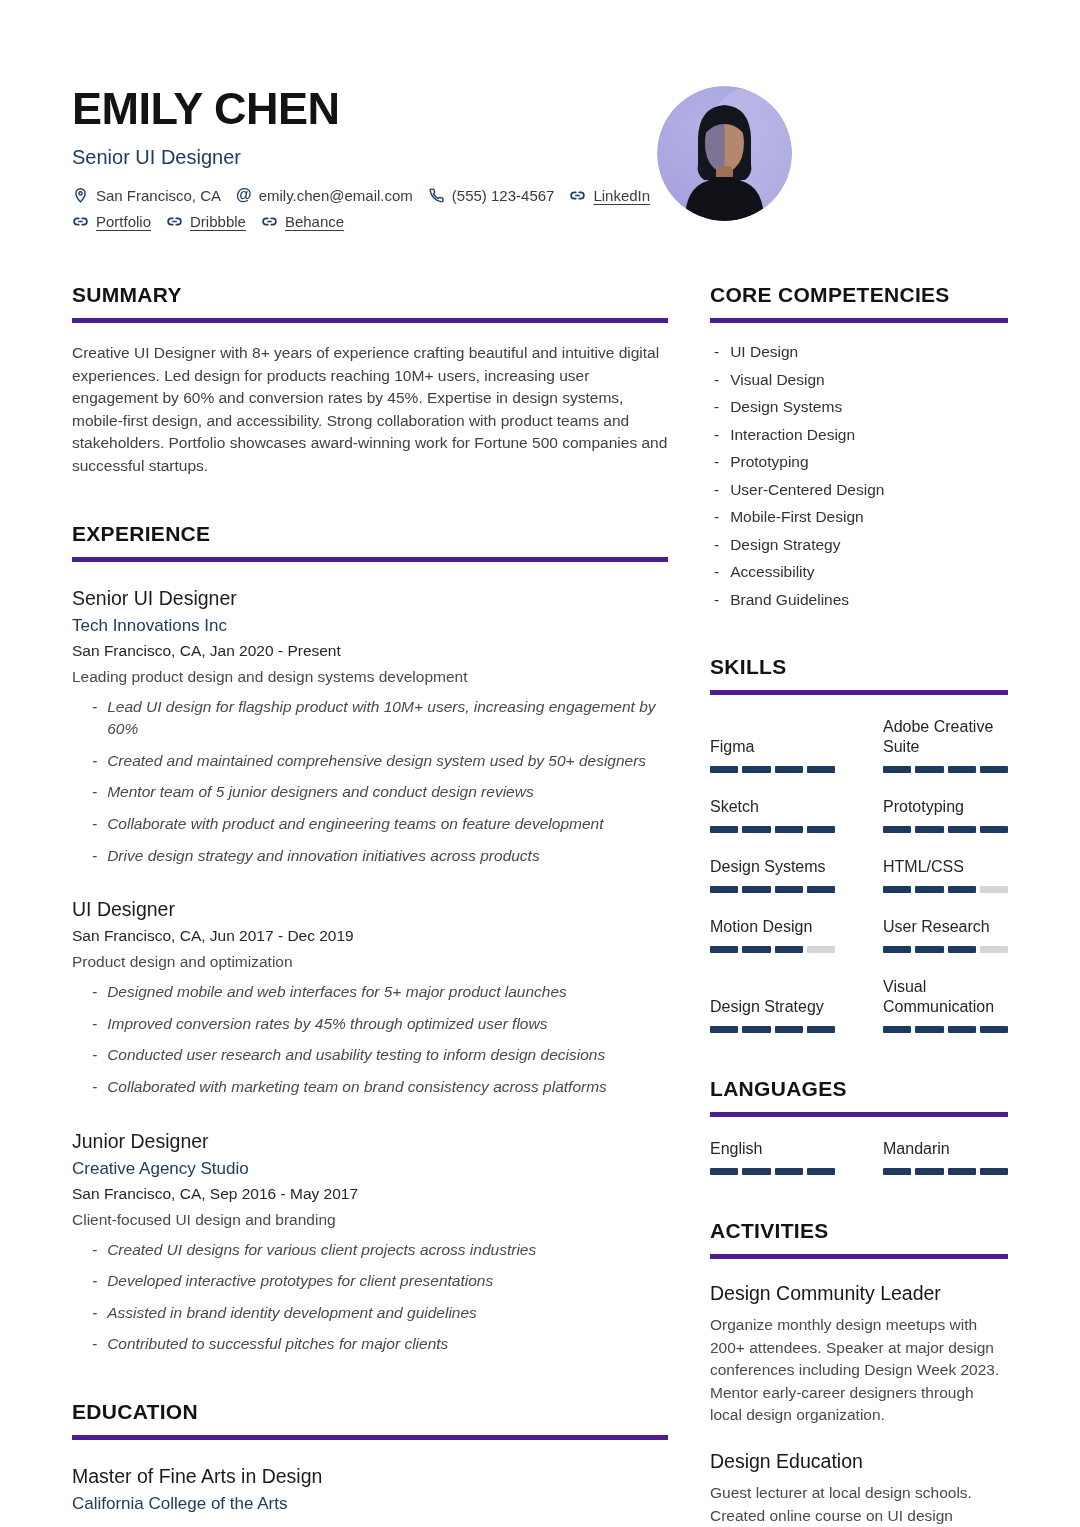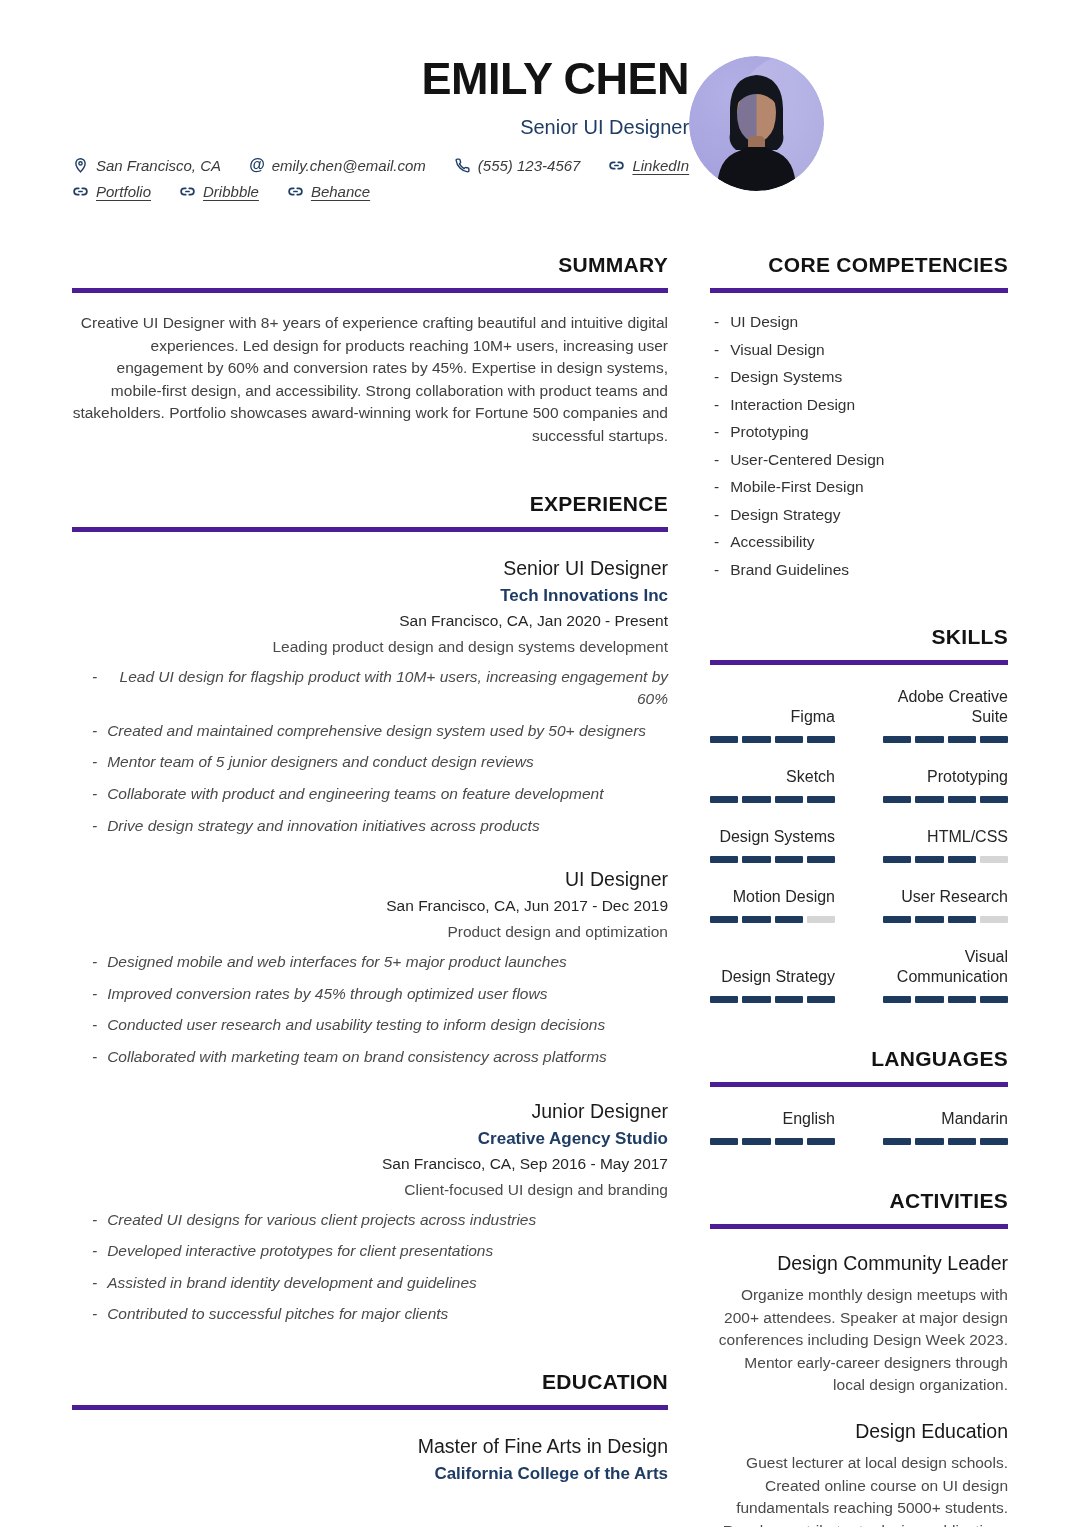--- a/index.html
+++ b/index.html
@@ -8,28 +8,28 @@
     --bar-empty:#d5d5d5;
     --ink:#161616;
     --body-gray:#464646;
   }
   *{box-sizing:border-box;margin:0;padding:0;}
   html,body{background:#ffffff;}
   body{
     width:1080px;height:1527px;overflow:hidden;
     font-family:"Liberation Sans",sans-serif;color:var(--ink);
   }
-  .page{width:864px;height:1527px;padding:56px 72px 40px;text-align:right;}
+  .page{width:864px;height:1527px;padding:86px 72px 40px;}
   
   .header{display:flex;justify-content:space-between;align-items:flex-start;}
   .header-left{width:660px;}
   .person-name{font-size:45px;font-weight:bold;letter-spacing:-.5px;color:#131313;line-height:1;}
   .person-role{font-size:20px;color:var(--accent-navy);margin-top:15px;}
   .contact{margin-top:17px;font-size:15px;color:#3b3b3b;}
-  .contact-row{display:flex;align-items:center;gap:28px;margin-bottom:9px;font-style:italic;}
+  .contact-row{display:flex;align-items:center;gap:15px;margin-bottom:9px;}
   .contact-item{display:inline-flex;align-items:center;gap:7px;white-space:nowrap;}
   .contact-item .txt{color:#3b3b3b;}
   .contact-item.link .txt{text-decoration:underline;text-underline-offset:3px;cursor:pointer;}
   .cicon{width:17px;height:17px;flex:0 0 auto;color:var(--accent-navy);}
   .at-icon::before{content:"@";font-size:16px;font-weight:bold;color:var(--accent-navy);}
   .avatar{width:135px;height:135px;border-radius:50%;overflow:hidden;flex:0 0 auto;}
   
   .columns{display:flex;gap:42px;margin-top:44px;}
   .col-left{width:596px;flex:0 0 auto;}
   .col-right{width:298px;flex:0 0 auto;}
@@ -37,21 +37,21 @@
   .sec-h{
     font-size:21px;font-weight:bold;color:#131313;letter-spacing:.3px;
     padding-bottom:11px;border-bottom:5px solid #4c1d95;
   }
   
   .summary-text{margin-top:19px;font-size:15.5px;line-height:22.6px;color:#414141;}
   
   .job{margin-top:25px;}
   .job + .job{margin-top:31px;}
   .job-title{font-size:19.5px;color:#1c1c1c;}
-  .job-company{font-size:17px;font-weight:700;color:var(--accent-navy);margin-top:6px;}
+  .job-company{font-size:17px;font-weight:400;color:var(--accent-navy);margin-top:6px;}
   .job-meta{font-size:15.5px;color:#262626;margin-top:6px;}
   .job-desc{font-size:15.5px;color:#4a4a4a;margin-top:8px;}
   ul.bullets{list-style:none;margin-top:10px;padding-left:20px;font-style:italic;}
   ul.bullets li{
     display:flex;gap:10px;font-size:15.5px;line-height:22.6px;
     color:#4a4a4a;margin-bottom:9px;
   }
   ul.bullets li::before{content:"-";flex:0 0 auto;color:#4a4a4a;}
   
   ul.plain{list-style:none;margin-top:18px;padding-left:4px;}

